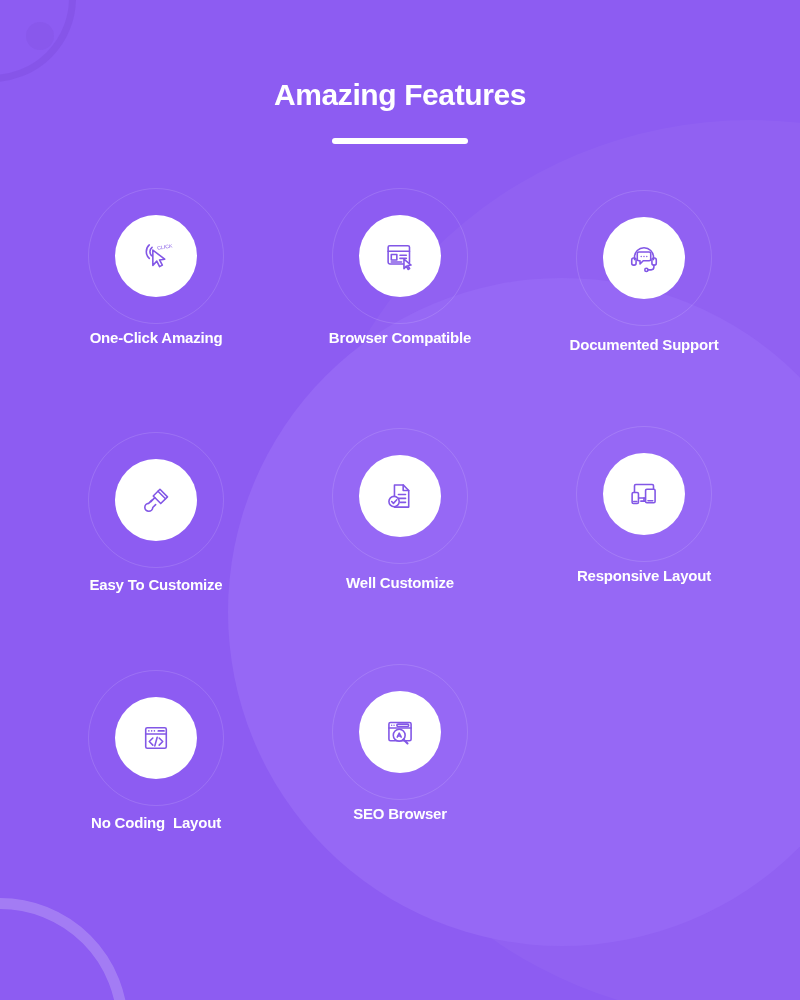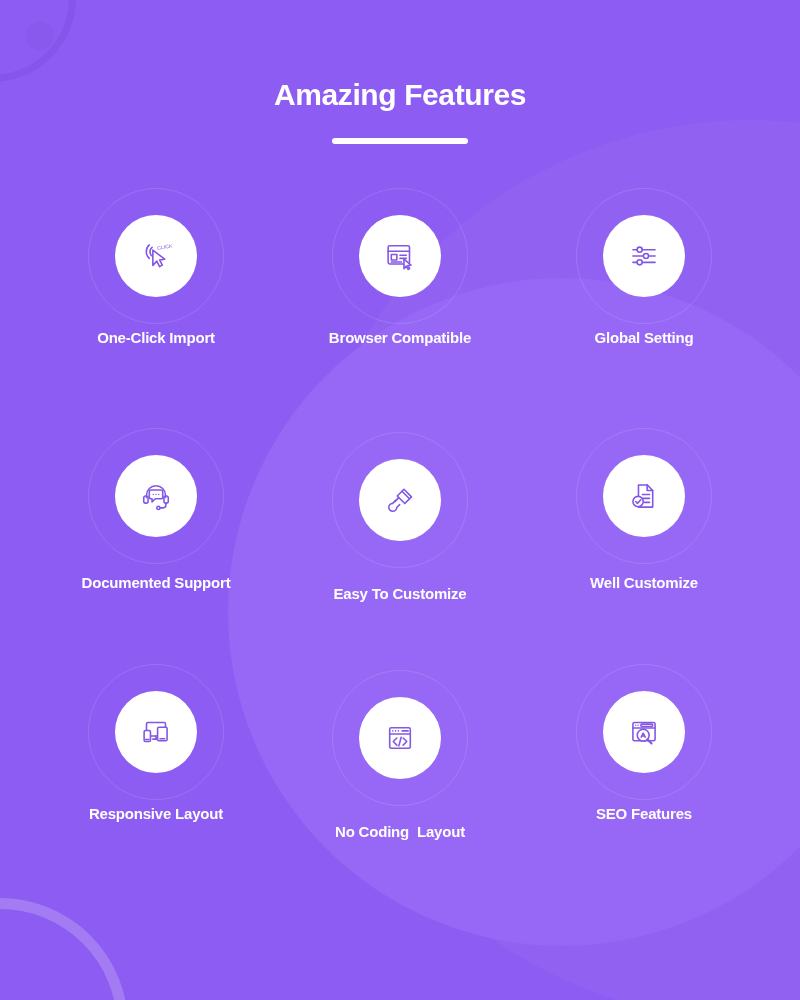--- a/index.html
+++ b/index.html
@@ -163,21 +163,21 @@
 
   
   .row-1 .feature-label { margin-top: 5px; }
   .row-2 .icon-wrap     { margin-top: 2px; }
   .row-2 .feature-label { margin-top: 10px; }
   .row-3 .icon-wrap     { margin-top: 0px; }
   .row-3 .feature-label { }
 
   
   .nudge-down-6 .icon-wrap { margin-top: 6px; }
-  .nudge-down-6 .feature-label { margin-top: 17px; text-align: right; }
+  .nudge-down-6 .feature-label { margin-top: 8px; text-align: right; }
 </style>
 </head>
 <body>
 
 <div class="bg-layer">
   <div class="blob-sheen"></div>
   <div class="blob-big"></div>
   <div class="ring-topleft"></div>
   <div class="dot-topleft"></div>
   <div class="ring-bottomleft"></div>
@@ -197,62 +197,41 @@
         <div class="icon-halo"></div>
         <div class="icon-disc">
           <svg viewBox="0 0 48 48" fill="none" stroke="#8257e6" stroke-width="2" stroke-linecap="round" stroke-linejoin="round">
             <path d="M19 13a7 7 0 0 0 0 11"></path>
             <path d="M15.5 10a11.5 11.5 0 0 0 0 17"></path>
             <path d="M20 16.5 L20 36 L25 30.5 L28.5 37.5 L32 35.5 L28.5 29 L35 28 Z"></path>
             <text x="26" y="16" font-size="6.5" font-family="Liberation Sans, sans-serif" fill="#8257e6" stroke="none" transform="rotate(-8 26 16)">CLICK</text>
           </svg>
         </div>
       </div>
-      <div class="feature-label">One-Click Import</div>
+      <div class="feature-label">One-Click Amazing</div>
     </div>
 
     <div class="feature row-1">
       <div class="icon-wrap">
         <div class="icon-halo"></div>
         <div class="icon-disc">
           <svg viewBox="0 0 48 48" fill="none" stroke="#8257e6" stroke-width="2" stroke-linecap="round" stroke-linejoin="round">
             <rect x="9" y="11" width="27" height="23" rx="2"></rect>
             <line x1="9" y1="18" x2="36" y2="18"></line>
             <rect x="13" y="22" width="7" height="7"></rect>
             <line x1="24" y1="23" x2="32" y2="23"></line>
             <line x1="24" y1="27" x2="32" y2="27"></line>
             <line x1="13" y1="31.5" x2="26" y2="31.5"></line>
             <path d="M29 28 L29 40 L32 36.8 L34.2 41 L36.2 40 L34 36 L38 35.4 Z" fill="#ffffff"></path>
           </svg>
         </div>
       </div>
       <div class="feature-label">Browser Compatible</div>
     </div>
 
-    <div class="feature row-1">
-      <div class="icon-wrap">
-        <div class="icon-halo"></div>
-        <div class="icon-disc">
-          <svg viewBox="0 0 48 48" fill="none" stroke="#8257e6" stroke-width="2" stroke-linecap="round" stroke-linejoin="round">
-            <line x1="10" y1="16" x2="15" y2="16"></line>
-            <circle cx="18.5" cy="16" r="3.2"></circle>
-            <line x1="22" y1="16" x2="38" y2="16"></line>
-
-            <line x1="10" y1="24" x2="23" y2="24"></line>
-            <circle cx="26.5" cy="24" r="3.2"></circle>
-            <line x1="30" y1="24" x2="38" y2="24"></line>
-
-            <line x1="10" y1="32" x2="15" y2="32"></line>
-            <circle cx="18.5" cy="32" r="3.2"></circle>
-            <line x1="22" y1="32" x2="38" y2="32"></line>
-          </svg>
-        </div>
-      </div>
-      <div class="feature-label">Global Setting</div>
-    </div>
 
     <div class="feature row-2">
       <div class="icon-wrap">
         <div class="icon-halo"></div>
         <div class="icon-disc">
           <svg viewBox="0 0 48 48" fill="none" stroke="#8257e6" stroke-width="2" stroke-linecap="round" stroke-linejoin="round">
             <path d="M12 26v-3a12 12 0 0 1 24 0v3"></path>
             <rect x="8.5" y="24" width="5.5" height="9" rx="2.4"></rect>
             <rect x="34" y="24" width="5.5" height="9" rx="2.4"></rect>
             <path d="M36.5 33v2.5a3.5 3.5 0 0 1-3.5 3.5h-4"></path>
@@ -348,17 +327,17 @@
             <circle cx="13.5" cy="15.5" r="0.9" fill="#8257e6" stroke="none"></circle>
             <circle cx="16.5" cy="15.5" r="0.9" fill="#8257e6" stroke="none"></circle>
             <rect x="20" y="14" width="15" height="3" rx="1.5"></rect>
             <circle cx="23" cy="28" r="7.5" fill="#ffffff"></circle>
             <path d="M20.5 30.5 l2.5-5 l2.5 5"></path>
             <line x1="21.4" y1="29" x2="24.6" y2="29"></line>
             <line x1="28.5" y1="33.5" x2="33.5" y2="38.5" stroke-width="2.6"></line>
           </svg>
         </div>
       </div>
-      <div class="feature-label">SEO Features</div>
+      <div class="feature-label">SEO Browser</div>
     </div>
 
   </div>
 </div>
 
 </body></html>

